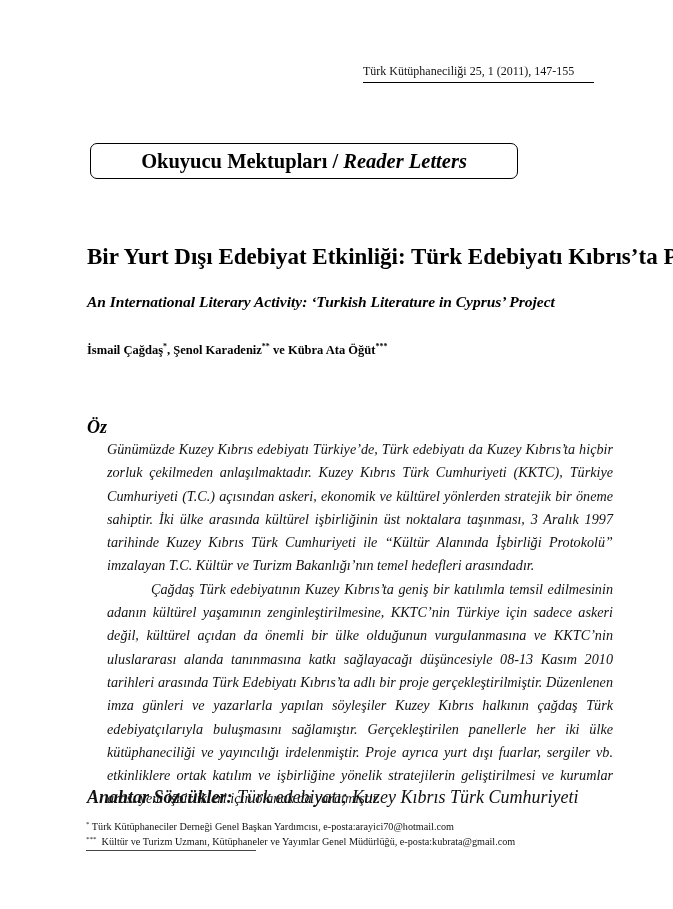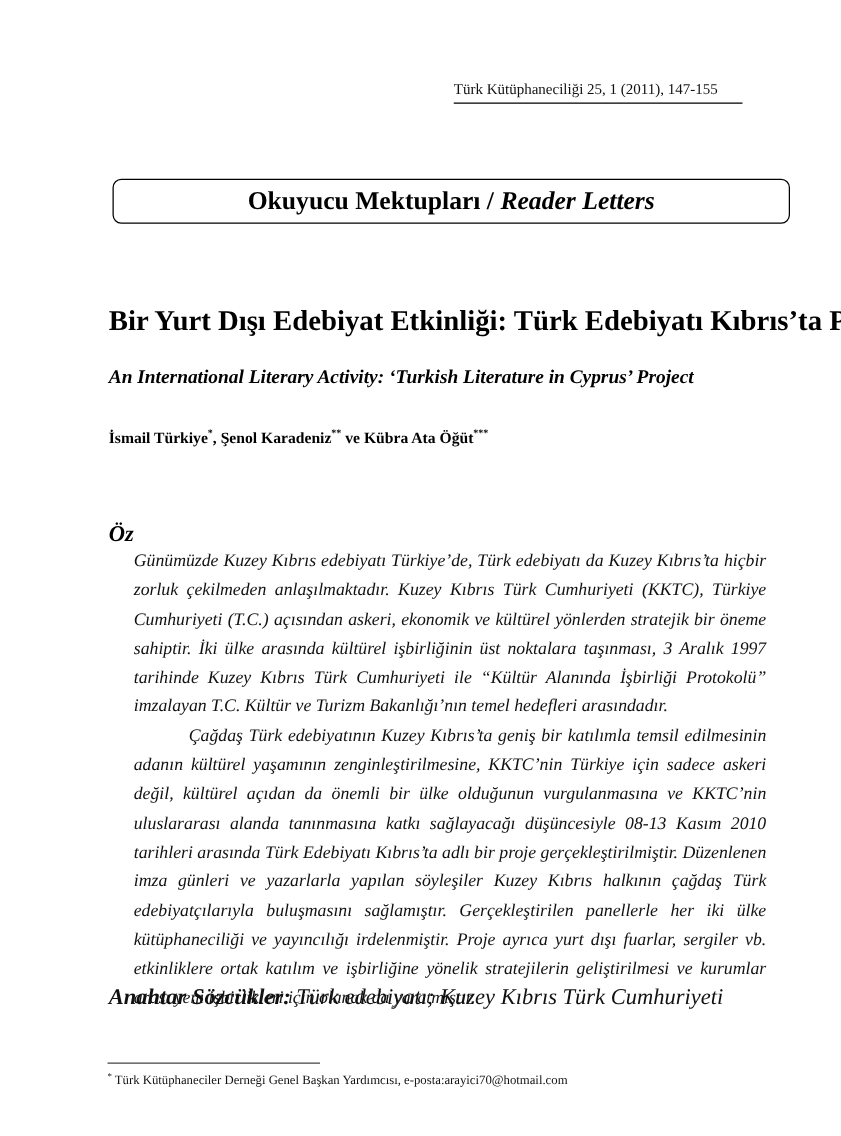--- a/index.html
+++ b/index.html
@@ -1,57 +1,58 @@
 <!DOCTYPE html>
 <html><head>
 <meta charset="utf-8">
 <style>
   html, body { margin: 0; padding: 0; background: #ffffff; }
   body { width: 673px; height: 909px; position: relative; overflow: hidden; color: #000; font-family: "Liberation Serif", serif; }
   .running-head { position: absolute; left: 363px; top: 64px; font-size: 12px; color: #111; white-space: nowrap; }
   .head-rule { position: absolute; left: 363px; top: 82px; width: 231px; height: 1px; background: #000; }
-  .section-box { position: absolute; left: 90px; top: 143px; width: 542px; height: 36px; border: 1.5px solid #000; border-radius: 7px; box-sizing: border-box; display: flex; align-items: center; justify-content: center; }
+  .section-box { position: absolute; left: 90px; top: 143px; width: 428px; height: 36px; border: 1.5px solid #000; border-radius: 7px; box-sizing: border-box; display: flex; align-items: center; justify-content: center; }
   .section-title { font-size: 20.5px; font-weight: bold; white-space: nowrap; }
   .section-title i { font-style: italic; }
   .title-tr { position: absolute; left: 87px; top: 244px; font-size: 23px; font-weight: bold; white-space: nowrap; }
   .title-en { position: absolute; left: 87px; top: 293px; font-size: 15.5px; font-weight: bold; font-style: italic; white-space: nowrap; text-align: center; }
   .authors { position: absolute; left: 87px; top: 343px; font-size: 12.5px; font-weight: bold; white-space: nowrap; }
   .authors sup { font-size: 8px; vertical-align: 5px; line-height: 0; }
   .abstract-heading { position: absolute; left: 87px; top: 417px; font-size: 18px; font-weight: bold; font-style: italic; }
   .abstract { position: absolute; left: 87px; top: 438px; width: 506px; font-size: 14.2px; font-style: italic; line-height: 23.3px; text-align: justify; color: #111; margin-left: 20px; }
   .abstract p { margin: 0; }
   .abstract p.indent { text-indent: 44px; }
   .keywords { position: absolute; left: 87px; top: 787px; font-size: 18px; font-style: italic; white-space: nowrap; color: #111; }
   .keywords b { font-weight: bold; }
   .fn-rule { position: absolute; left: 86px; top: 850px; width: 170px; height: 1px; background: #444; }
-  .footnotes { position: absolute; left: 86px; top: 858px; font-size: 10.2px; line-height: 14.5px; color: #111; white-space: nowrap; }
+  .footnotes { position: absolute; left: 86px; top: 820px; font-size: 10.2px; line-height: 14.5px; color: #111; white-space: nowrap; }
   .footnotes sup { font-size: 7px; vertical-align: 4px; line-height: 0; }
 </style>
 </head>
 <body>
 
 <div class="running-head">Türk Kütüphaneciliği 25, 1 (2011), 147-155</div>
 <div class="head-rule"></div>
 
 <div class="section-box">
   <span class="section-title"><span>Okuyucu Mektupları / </span><i>Reader Letters</i></span>
 </div>
 
 <div class="title-tr">Bir Yurt Dışı Edebiyat Etkinliği: Türk Edebiyatı Kıbrıs’ta Projesi</div>
 <div class="title-en">An International Literary Activity: ‘Turkish Literature in Cyprus’ Project</div>
 
 <div class="authors">
-  <span>İsmail Türkiye</span><sup>*</sup><span>, </span><span>Şenol Karadeniz</span><sup>**</sup><span> ve </span><span>Kübra Ata Öğüt</span><sup>***</sup>
+  <span>İsmail Çağdaş</span><sup>*</sup><span>, </span><span>Şenol Karadeniz</span><sup>**</sup><span> ve </span><span>Kübra Ata Öğüt</span><sup>***</sup>
 </div>
 
 <div class="abstract-heading">Öz</div>
 
 <div class="abstract">
   <p>Günümüzde Kuzey Kıbrıs edebiyatı Türkiye’de, Türk edebiyatı da Kuzey Kıbrıs’ta hiçbir zorluk çekilmeden anlaşılmaktadır. Kuzey Kıbrıs Türk Cumhuriyeti (KKTC), Türkiye Cumhuriyeti (T.C.) açısından askeri, ekonomik ve kültürel yönlerden stratejik bir öneme sahiptir. İki ülke arasında kültürel işbirliğinin üst noktalara taşınması, 3 Aralık 1997 tarihinde Kuzey Kıbrıs Türk Cumhuriyeti ile “Kültür Alanında İşbirliği Protokolü” imzalayan T.C. Kültür ve Turizm Bakanlığı’nın temel hedefleri arasındadır.</p>
   <p class="indent">Çağdaş Türk edebiyatının Kuzey Kıbrıs’ta geniş bir katılımla temsil edilmesinin adanın kültürel yaşamının zenginleştirilmesine, KKTC’nin Türkiye için sadece askeri değil, kültürel açıdan da önemli bir ülke olduğunun vurgulanmasına ve KKTC’nin uluslararası alanda tanınmasına katkı sağlayacağı düşüncesiyle 08-13 Kasım 2010 tarihleri arasında Türk Edebiyatı Kıbrıs’ta adlı bir proje gerçekleştirilmiştir. Düzenlenen imza günleri ve yazarlarla yapılan söyleşiler Kuzey Kıbrıs halkının çağdaş Türk edebiyatçılarıyla buluşmasını sağlamıştır. Gerçekleştirilen panellerle her iki ülke kütüphaneciliği ve yayıncılığı irdelenmiştir. Proje ayrıca yurt dışı fuarlar, sergiler vb. etkinliklere ortak katılım ve işbirliğine yönelik stratejilerin geliştirilmesi ve kurumlar arası yeni işbirlikleri için olanak da yaratmıştır.</p>
 </div>
 
 <div class="keywords"><b>Anahtar Sözcükler:</b><span> Türk edebiyatı; Kuzey Kıbrıs Türk Cumhuriyeti</span></div>
 
 <div class="fn-rule"></div>
 <div class="footnotes">
   <div><sup>*</sup><span style="white-space:pre"> Türk Kütüphaneciler Derneği Genel Başkan Yardımcısı, e-posta:arayici70@hotmail.com</span></div>
+  <div><sup>***</sup><span style="white-space:pre">  Kültür ve Turizm Uzmanı, Kütüphaneler ve Yayımlar Genel Müdürlüğü, e-posta:kubrata@gmail.com</span></div>
 </div>
 
 </body></html>

